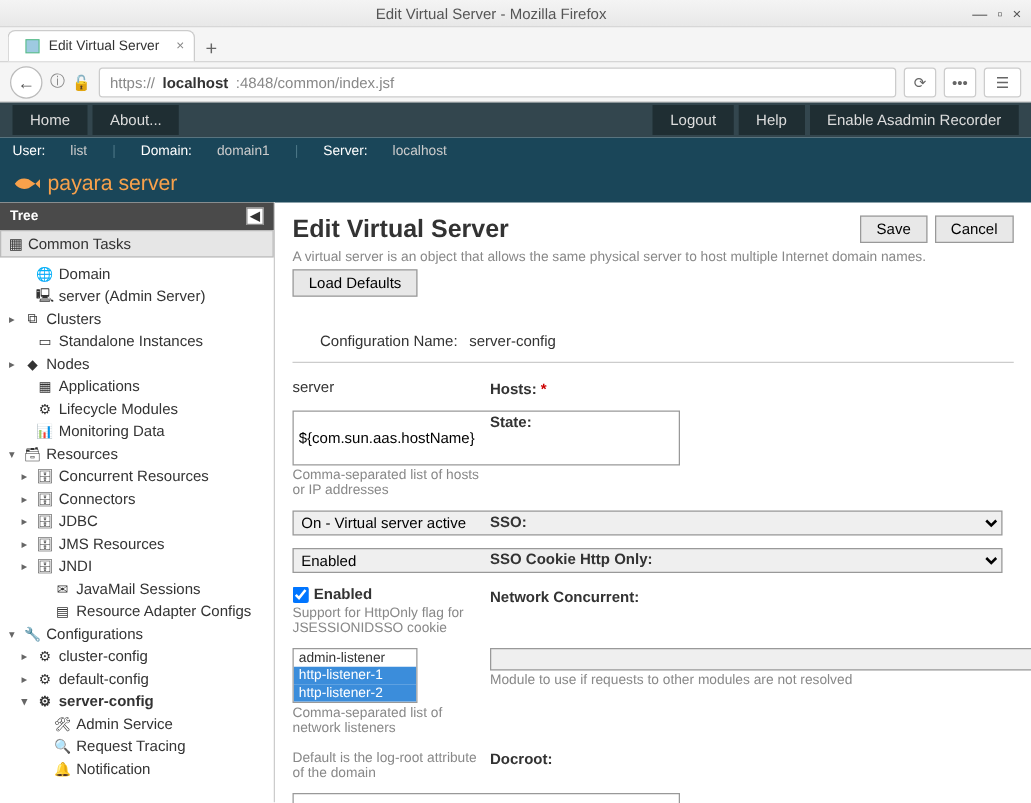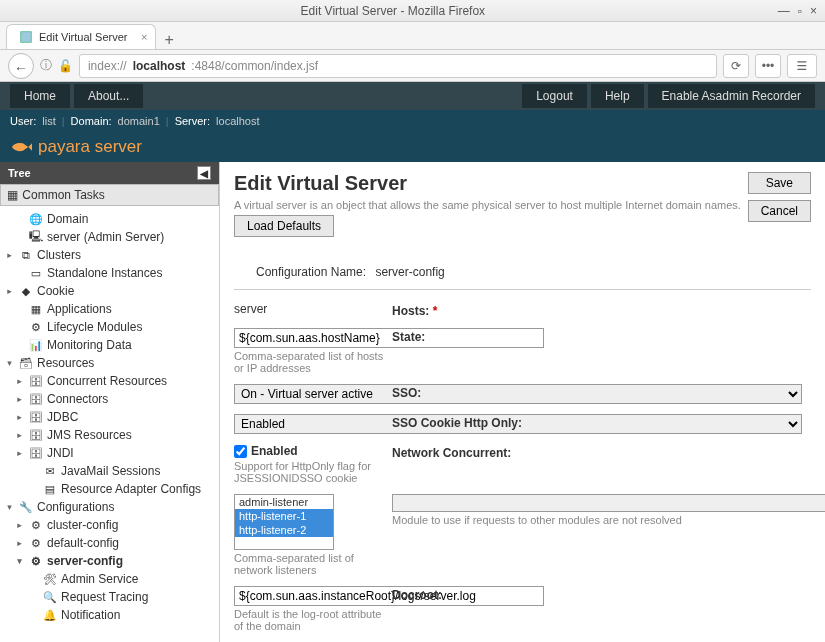--- a/index.html
+++ b/index.html
@@ -15,51 +15,51 @@
 .addr-bar { background: #f5f5f5; height: 32px; display: flex; align-items: center; padding: 0 8px; gap: 6px; border-bottom: 1px solid #ccc; }
 .nav-back { width: 26px; height: 26px; border: 1px solid #bbb; border-radius: 50%; background: #fff; display: flex; align-items: center; justify-content: center; font-size: 14px; color: #555; }
 .addr-field { flex: 1; height: 24px; border: 1px solid #ccc; border-radius: 3px; background: #fff; display: flex; align-items: center; padding: 0 8px; font-size: 12px; color: #888; gap: 6px; }
 .lock-strike { color: #b59b00; font-size: 12px; }
 .icon-btn { width: 26px; height: 24px; border: 1px solid #ccc; background: #fff; border-radius: 3px; display: flex; align-items: center; justify-content: center; color: #666; }
 .ham { width: 30px; height: 24px; display: flex; align-items: center; justify-content: center; color: #666; border: 1px solid #ccc; border-radius: 3px; background: #fff; }
 .topnav { background: #33464e; height: 28px; display: flex; align-items: center; padding: 0 10px; }
 .topnav .tn-left, .topnav .tn-right { display: flex; gap: 4px; }
 .topnav .tn-right { margin-left: auto; }
 .tn-btn { background: #1f2e33; color: #ddd; padding: 5px 14px; font-size: 12px; border: none; cursor: pointer; }
-.userbar { background: #1a4659; color: #ccc; height: 22px; display: flex; align-items: center; padding: 0 10px; font-size: 11px; gap: 6px; }
+.userbar { background: #1a4659; color: #ccc; height: 22px; display: flex; align-items: center; padding: 0 10px; font-size: 11px; gap: 20px; }
 .userbar .sep { color: #4a7585; }
 .userbar b { color: #fff; font-weight: normal; }
 .logo { background: #1a4659; height: 30px; display: flex; align-items: center; padding: 0 10px; gap: 6px; color: #f8a14b; font-size: 17px; font-family: 'Trebuchet MS', sans-serif; }
 .logo svg { width: 22px; height: 16px; }
 .content-row { display: flex; height: calc(642px - 22px - 28px - 32px - 28px - 22px - 30px); }
 .sidebar { width: 220px; border-right: 1px solid #ccc; display: flex; flex-direction: column; background: #fff; }
 .tree-hdr { background: #4a4a4a; color: #fff; font-size: 11px; font-weight: bold; padding: 4px 8px; display: flex; align-items: center; }
 .tree-hdr .collapse { margin-left: auto; background: #fff; color: #333; width: 14px; height: 14px; display: flex; align-items: center; justify-content: center; font-size: 10px; border: 1px solid #888; }
 .tree-ct { background: #e6e6e6; border: 1px solid #bbb; padding: 3px 6px; font-size: 12px; display: flex; align-items: center; gap: 4px; }
 .tree { flex: 1; overflow-y: auto; padding: 4px 0; }
 .tn { display: flex; align-items: center; padding: 2px 4px; font-size: 12px; color: #333; cursor: pointer; gap: 3px; white-space: nowrap; }
 .exp { width: 11px; height: 11px; display: inline-flex; align-items: center; justify-content: center; font-size: 9px; color: #666; cursor: pointer; }
 .ic { width: 16px; height: 14px; display: inline-flex; align-items: center; justify-content: center; font-size: 11px; }
 .tn.bold { font-weight: bold; }
 .d1 { padding-left: 14px; } .d2 { padding-left: 28px; }
 .main { flex: 1; padding: 10px 14px; overflow-y: auto; position: relative; }
-.btn-row { position: absolute; right: 14px; top: 10px; display: flex; gap: 6px; flex-direction: column; }
+.btn-row { position: absolute; right: 14px; top: 10px; display: flex; gap: 6px; }
 .gbtn { background: #e8e8e8; border: 1px solid #999; padding: 3px 12px; font-size: 12px; cursor: pointer; }
 .ptitle { font-size: 20px; font-weight: bold; margin-bottom: 4px; }
 .pdesc { font-size: 11px; color: #888; margin-bottom: 4px; }
 .ld { margin-bottom: 14px; }
 .cfgname { font-size: 12px; font-weight: bold; padding: 14px 0 10px 16px; border-bottom: 1px solid #ccc; margin-bottom: 12px; }
 .cfgname span { font-weight: normal; margin-left: 6px; }
 .frm { display: grid; grid-template-columns: 150px 1fr; row-gap: 10px; column-gap: 8px; font-size: 12px; }
 .frm .lbl { font-weight: bold; text-align: left; padding-top: 2px; }
 .frm .lbl .req { color: #c00; }
-.frm input[type=text] { width: 310px; padding: 2px 4px; font-size: 12px; border: 1px solid #999; }
+.frm input[type=text] { width: 310px; padding: 14px 4px; font-size: 12px; border: 1px solid #999; }
 .frm select { width: 568px; padding: 1px 2px; font-size: 12px; border: 1px solid #999; background: #efefef; }
 .hint { color: #888; font-size: 11px; margin-top: 2px; }
-.mlist { border: 1px solid #999; width: 100px; height: 56px; overflow: hidden; font-size: 11px; }
+.mlist { border: 1px solid #999; width: 100px; height: 44px; overflow: hidden; font-size: 11px; }
 .mlist div { padding: 1px 4px; }
 .mlist .sel { background: #3b8ddb; color: #fff; }
 .cbrow { display: flex; align-items: center; gap: 4px; }
 .smsel { width: 38px; border: 1px solid #999; background: #efefef; height: 18px; }
 svg { overflow: visible; }
 </style>
 </head>
 <body>
 
 <div class="window-title">
@@ -82,21 +82,21 @@
     <span class="tab-close">×</span>
   </div>
   <span class="tab-add">+</span>
 </div>
 
 <div class="addr-bar">
   <div class="nav-back">←</div>
   <span style="color:#888">ⓘ</span>
   <span class="lock-strike">🔓</span>
   <div class="addr-field">
-    <span>index://</span>
+    <span>https://</span>
       <b style="color:#333">localhost</b>
       <span>:4848/common/index.jsf</span>
   </div>
   <div class="icon-btn">⟳</div>
   <div class="icon-btn">•••</div>
   <div class="ham">☰</div>
 </div>
 
 <div class="topnav">
   <div class="tn-left">
@@ -155,21 +155,21 @@
           <span>Clusters</span>
         </div>
         <div class="tn d1">
           <span class="exp"></span>
           <span class="ic">▭</span>
           <span>Standalone Instances</span>
         </div>
         <div class="tn d0">
           <span class="exp">▸</span>
           <span class="ic">◆</span>
-          <span>Cookie</span>
+          <span>Nodes</span>
         </div>
         <div class="tn d1">
           <span class="exp"></span>
           <span class="ic">▦</span>
           <span>Applications</span>
         </div>
         <div class="tn d1">
           <span class="exp"></span>
           <span class="ic">⚙</span>
           <span>Lifecycle Modules</span>
@@ -304,21 +304,20 @@
         </div>
         <div class="hint">Comma-separated list of network listeners</div>
       </div>
 
       <div>
         <select class="smsel"><option></option></select>
         <div class="hint">Module to use if requests to other modules are not resolved</div>
       </div>
 
       <div>
-        <input type="text" value="${com.sun.aas.instanceRoot}/logs/server.log" style="">
         <div class="hint">Default is the log-root attribute of the domain</div>
       </div>
 
       <div class="lbl">Docroot:</div>
       <div>
         <input type="text" value="${com.sun.aas.instanceRoot}/docroot" style="">
         
       </div>
     </div>
   </div>

